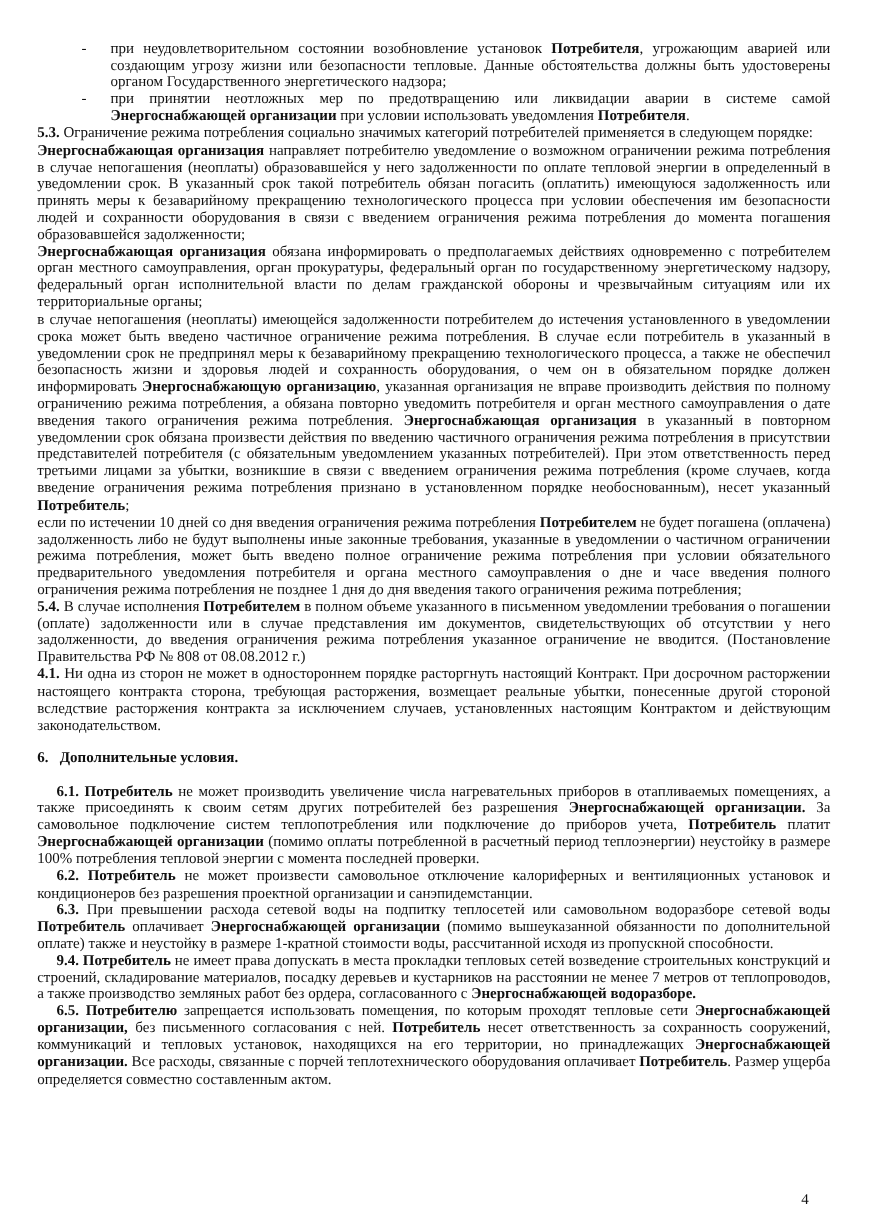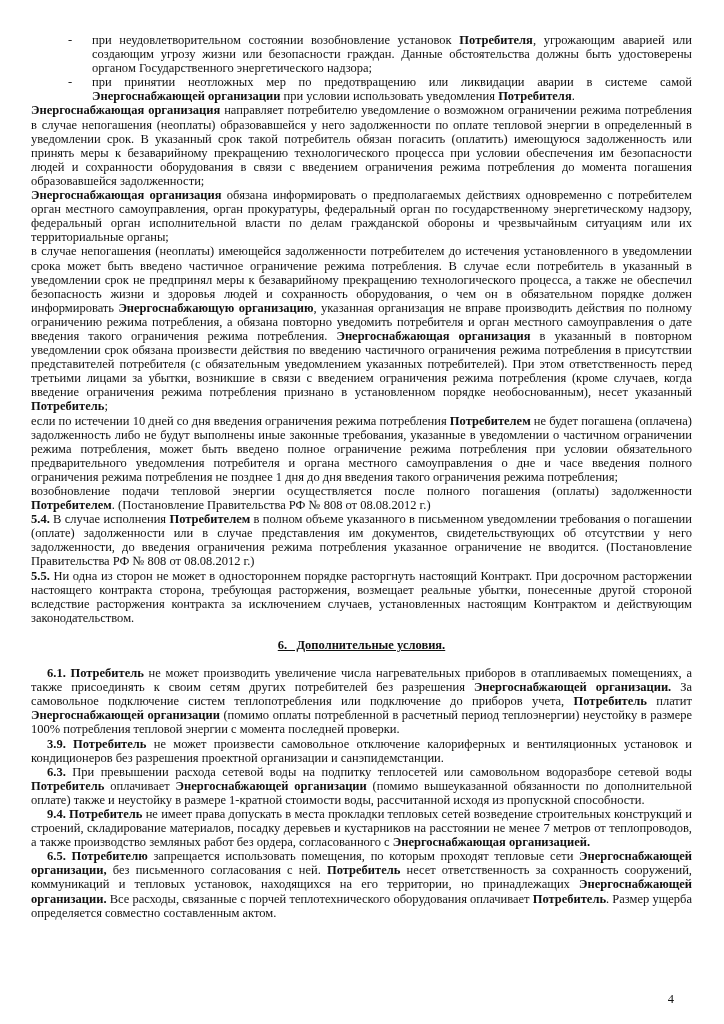--- a/index.html
+++ b/index.html
@@ -32,48 +32,46 @@
   }
   .bullet-marker {
     position: absolute;
     left: 37px;
     top: 0;
   }
   p.indent {
     text-indent: 16px;
   }
   p.heading {
-    text-align: center;
     font-weight: bold;
     margin: 13px 0 14px 0;
-    text-decoration: underline;
   }
   b { font-weight: bold; }
   .page-number {
     position: absolute;
     top: 992px;
     right: 50px;
     font-size: 12.5px;
   }
 </style>
 </head>
 <body>
 
 <div class="page">
   <div class="doc-body">
-      <p class="para bullet"><span class="bullet-marker">-</span><span>при неудовлетворительном состоянии возобновление установок </span><b>Потребителя</b><span>, угрожающим аварией или создающим угрозу жизни или безопасности граждан. Данные обстоятельства должны быть удостоверены органом Государственного энергетического надзора;</span></p>
+      <p class="para bullet"><span class="bullet-marker">-</span><span>при неудовлетворительном состоянии возобновление установок </span><b>Потребителя</b><span>, угрожающим аварией или создающим угрозу жизни или безопасности тепловые. Данные обстоятельства должны быть удостоверены органом Государственного энергетического надзора;</span></p>
       <p class="para bullet"><span class="bullet-marker">-</span><span>при принятии неотложных мер по предотвращению или ликвидации аварии в системе самой </span><b>Энергоснабжающей организации</b><span> при условии использовать уведомления </span><b>Потребителя</b><span>.</span></p>
+      <p class="para body"><b>5.3.</b><span> Ограничение режима потребления социально значимых категорий потребителей применяется в следующем порядке:</span></p>
       <p class="para body"><b>Энергоснабжающая организация</b><span> направляет потребителю уведомление о возможном ограничении режима потребления в случае непогашения (неоплаты) образовавшейся у него задолженности по оплате тепловой энергии в определенный в уведомлении срок. В указанный срок такой потребитель обязан погасить (оплатить) имеющуюся задолженность или принять меры к безаварийному прекращению технологического процесса при условии обеспечения им безопасности людей и сохранности оборудования в связи с введением ограничения режима потребления до момента погашения образовавшейся задолженности;</span></p>
       <p class="para body"><b>Энергоснабжающая организация</b><span> обязана информировать о предполагаемых действиях одновременно с потребителем орган местного самоуправления, орган прокуратуры, федеральный орган по государственному энергетическому надзору, федеральный орган исполнительной власти по делам гражданской обороны и чрезвычайным ситуациям или их территориальные органы;</span></p>
       <p class="para body"><span>в случае непогашения (неоплаты) имеющейся задолженности потребителем до истечения установленного в уведомлении срока может быть введено частичное ограничение режима потребления. В случае если потребитель в указанный в уведомлении срок не предпринял меры к безаварийному прекращению технологического процесса, а также не обеспечил безопасность жизни и здоровья людей и сохранность оборудования, о чем он в обязательном порядке должен информировать </span><b>Энергоснабжающую организацию</b><span>, указанная организация не вправе производить действия по полному ограничению режима потребления, а обязана повторно уведомить потребителя и орган местного самоуправления о дате введения такого ограничения режима потребления. </span><b>Энергоснабжающая организация</b><span> в указанный в повторном уведомлении срок обязана произвести действия по введению частичного ограничения режима потребления в присутствии представителей потребителя (с обязательным уведомлением указанных потребителей). При этом ответственность перед третьими лицами за убытки, возникшие в связи с введением ограничения режима потребления (кроме случаев, когда введение ограничения режима потребления признано в установленном порядке необоснованным), несет указанный </span><b>Потребитель</b><span>;</span></p>
       <p class="para body"><span>если по истечении 10 дней со дня введения ограничения режима потребления </span><b>Потребителем</b><span> не будет погашена (оплачена) задолженность либо не будут выполнены иные законные требования, указанные в уведомлении о частичном ограничении режима потребления, может быть введено полное ограничение режима потребления при условии обязательного предварительного уведомления потребителя и органа местного самоуправления о дне и часе введения полного ограничения режима потребления не позднее 1 дня до дня введения такого ограничения режима потребления;</span></p>
-      <p class="para body"><span>возобновление подачи тепловой энергии осуществляется после полного погашения (оплаты) задолженности </span><b>Потребителем</b><span>. (Постановление Правительства РФ № 808 от 08.08.2012 г.)</span></p>
       <p class="para body"><b>5.4.</b><span> В случае исполнения </span><b>Потребителем</b><span> в полном объеме указанного в письменном уведомлении требования о погашении (оплате) задолженности или в случае представления им документов, свидетельствующих об отсутствии у него задолженности, до введения ограничения режима потребления указанное ограничение не вводится. (Постановление Правительства РФ № 808 от 08.08.2012 г.)</span></p>
-      <p class="para body"><b>5.5.</b><span> Ни одна из сторон не может в одностороннем порядке расторгнуть настоящий Контракт. При досрочном расторжении настоящего контракта сторона, требующая расторжения, возмещает реальные убытки, понесенные другой стороной вследствие расторжения контракта за исключением случаев, установленных настоящим Контрактом и действующим законодательством.</span></p>
+      <p class="para body"><b>4.1.</b><span> Ни одна из сторон не может в одностороннем порядке расторгнуть настоящий Контракт. При досрочном расторжении настоящего контракта сторона, требующая расторжения, возмещает реальные убытки, понесенные другой стороной вследствие расторжения контракта за исключением случаев, установленных настоящим Контрактом и действующим законодательством.</span></p>
       <p class="para heading"><b>6.&nbsp;&nbsp;&nbsp;Дополнительные условия.</b></p>
       <p class="para indent"><b>6.1. Потребитель</b><span> не может производить увеличение числа нагревательных приборов в отапливаемых помещениях, а также присоединять к своим сетям других потребителей без разрешения </span><b>Энергоснабжающей организации.</b><span> За самовольное подключение систем теплопотребления или подключение до приборов учета, </span><b>Потребитель</b><span> платит </span><b>Энергоснабжающей организации</b><span> (помимо оплаты потребленной в расчетный период теплоэнергии) неустойку в размере 100% потребления тепловой энергии с момента последней проверки.</span></p>
-      <p class="para indent"><b>3.9. Потребитель</b><span> не может произвести самовольное отключение калориферных и вентиляционных установок и кондиционеров без разрешения проектной организации и санэпидемстанции.</span></p>
+      <p class="para indent"><b>6.2. Потребитель</b><span> не может произвести самовольное отключение калориферных и вентиляционных установок и кондиционеров без разрешения проектной организации и санэпидемстанции.</span></p>
       <p class="para indent"><b>6.3.</b><span> При превышении расхода сетевой воды на подпитку теплосетей или самовольном водоразборе сетевой воды </span><b>Потребитель</b><span> оплачивает </span><b>Энергоснабжающей организации</b><span> (помимо вышеуказанной обязанности по дополнительной оплате) также и неустойку в размере 1-кратной стоимости воды, рассчитанной исходя из пропускной способности.</span></p>
-      <p class="para indent"><b>9.4. Потребитель</b><span> не имеет права допускать в места прокладки тепловых сетей возведение строительных конструкций и строений, складирование материалов, посадку деревьев и кустарников на расстоянии не менее 7 метров от теплопроводов, а также производство земляных работ без ордера, согласованного с </span><b>Энергоснабжающая организацией.</b></p>
+      <p class="para indent"><b>9.4. Потребитель</b><span> не имеет права допускать в места прокладки тепловых сетей возведение строительных конструкций и строений, складирование материалов, посадку деревьев и кустарников на расстоянии не менее 7 метров от теплопроводов, а также производство земляных работ без ордера, согласованного с </span><b>Энергоснабжающей водоразборе.</b></p>
       <p class="para indent"><b>6.5. Потребителю</b><span>  запрещается использовать помещения, по которым проходят тепловые сети </span><b>Энергоснабжающей организации,</b><span> без письменного согласования с ней. </span><b>Потребитель</b><span> несет ответственность за сохранность сооружений, коммуникаций и тепловых установок, находящихся на его территории, но принадлежащих </span><b>Энергоснабжающей организации.</b><span> Все расходы, связанные с порчей теплотехнического оборудования оплачивает </span><b>Потребитель</b><span>. Размер ущерба определяется совместно составленным актом.</span></p>
     </div>
   <div class="page-number">4</div>
 </div>
 
 </body></html>

